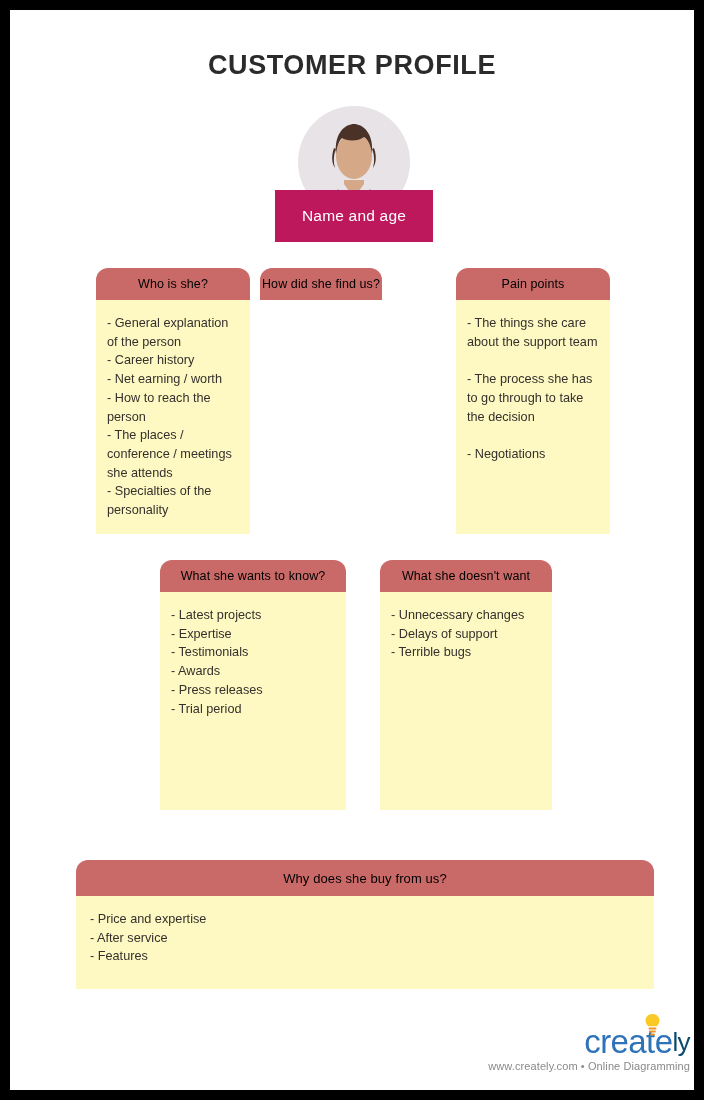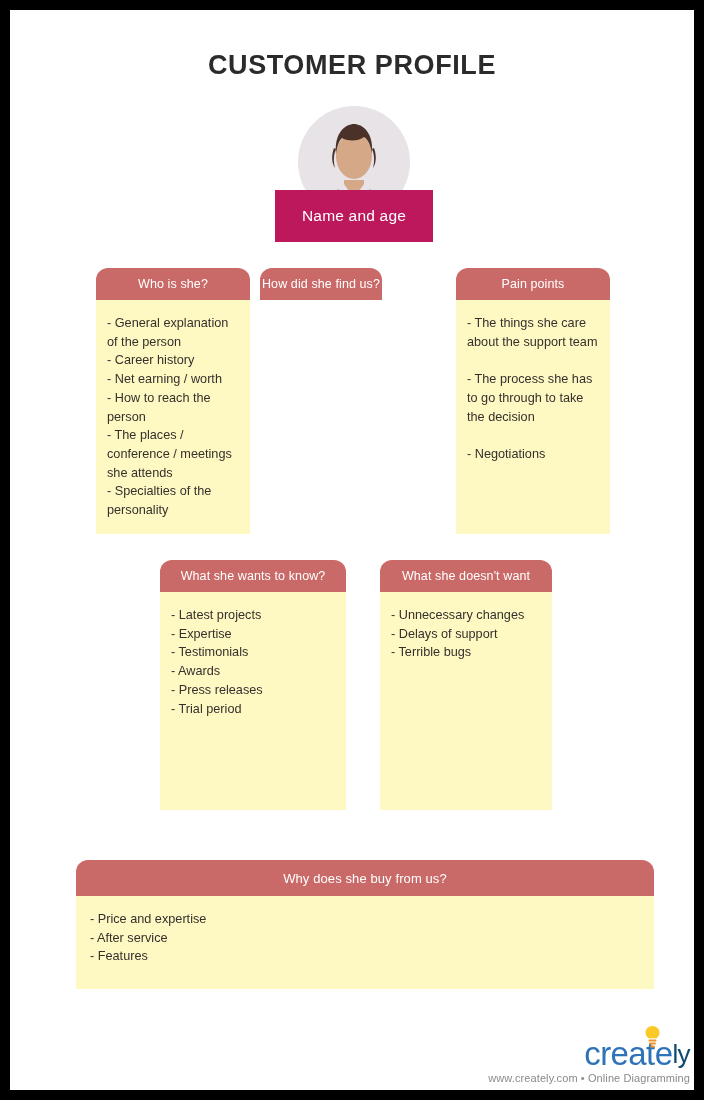--- a/index.html
+++ b/index.html
@@ -68,21 +68,21 @@
     justify-content: center;
     letter-spacing: 0.2px;
   }
 
   
   .card {
     position: absolute;
   }
   .card-header {
     background: #ca6a68;
-    color: #ffffff;
+    color: #000000;
     border-radius: 12px 12px 0 0;
     height: 32px;
     display: flex;
     align-items: center;
     justify-content: center;
     font-size: 12.5px;
     letter-spacing: 0.1px;
   }
   .card-body {
     background: #fef9c3;
@@ -106,21 +106,21 @@
 
   
   .c6 { left: 66px;  top: 850px; width: 578px; }
   .c6 .card-header { height: 36px; font-size: 13px; }
   .c6 .card-body { height: 93px; padding-left: 14px; }
 
   
   .footer {
     position: absolute;
     right: 4px;
-    bottom: 6px;
+    bottom: 18px;
     text-align: center;
   }
   .logo-row {
     position: relative;
     height: 40px;
     display: flex;
     align-items: flex-end;
     justify-content: flex-end;
   }
   .logo-create {

